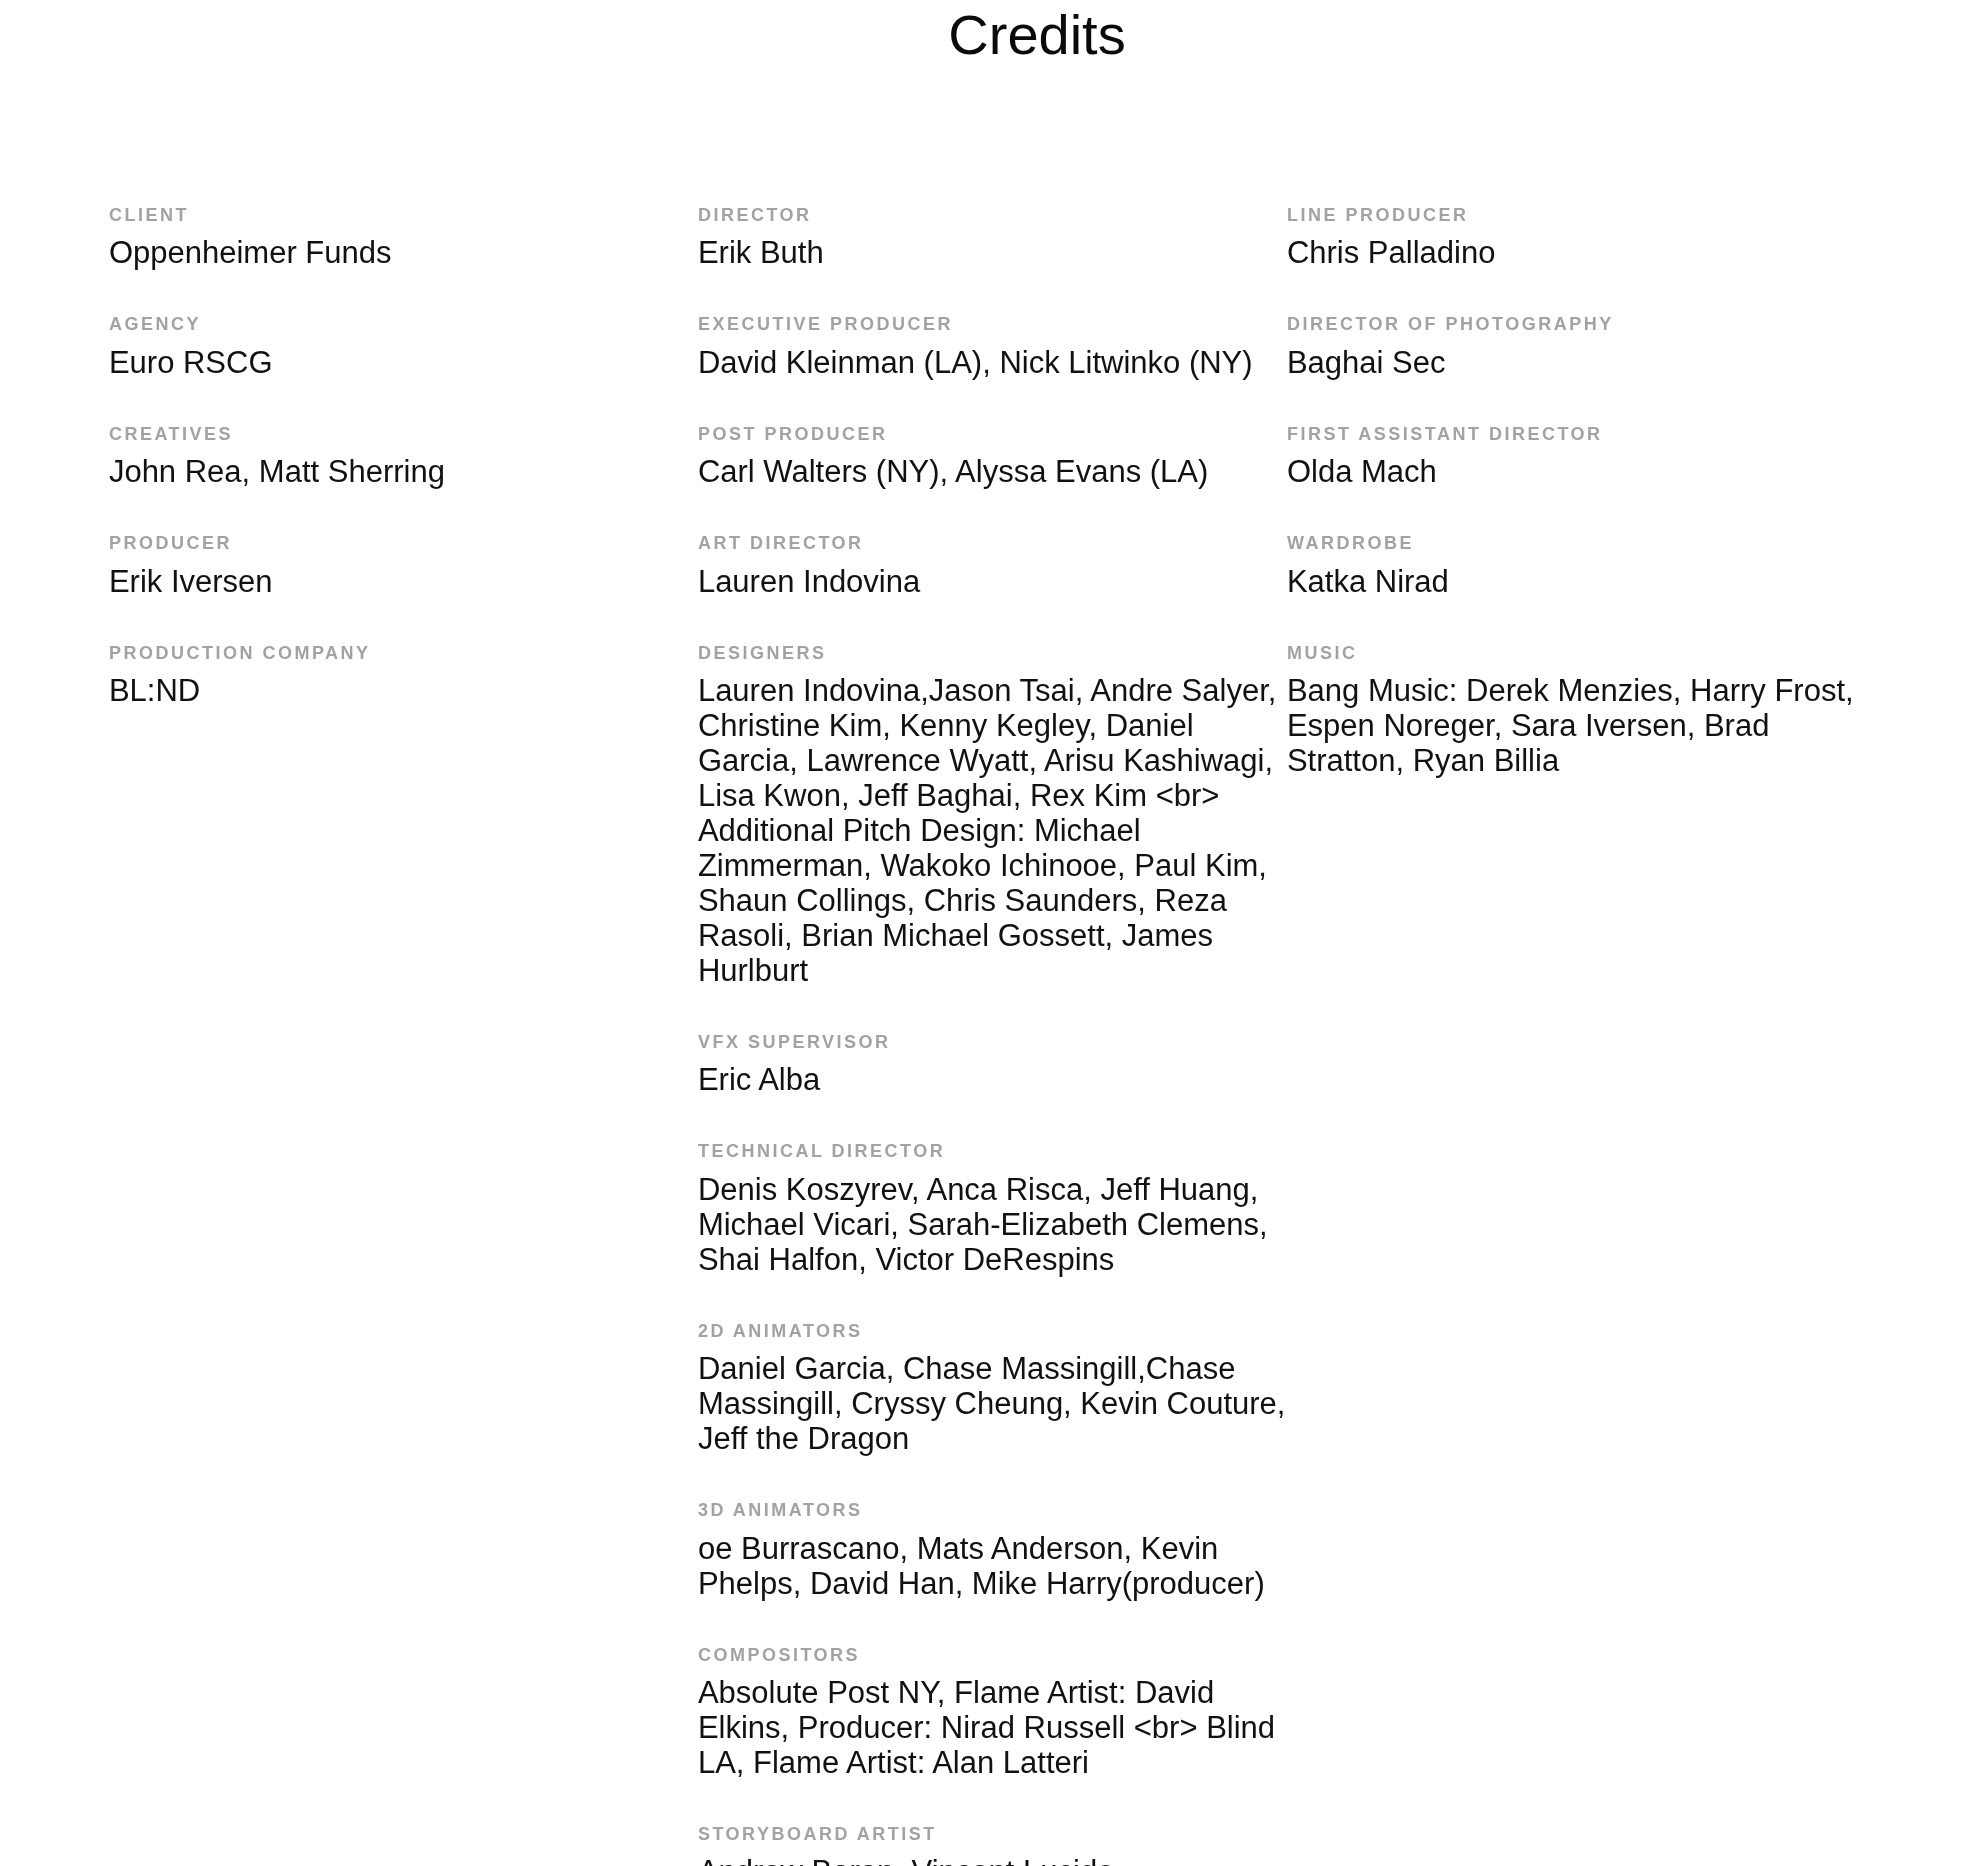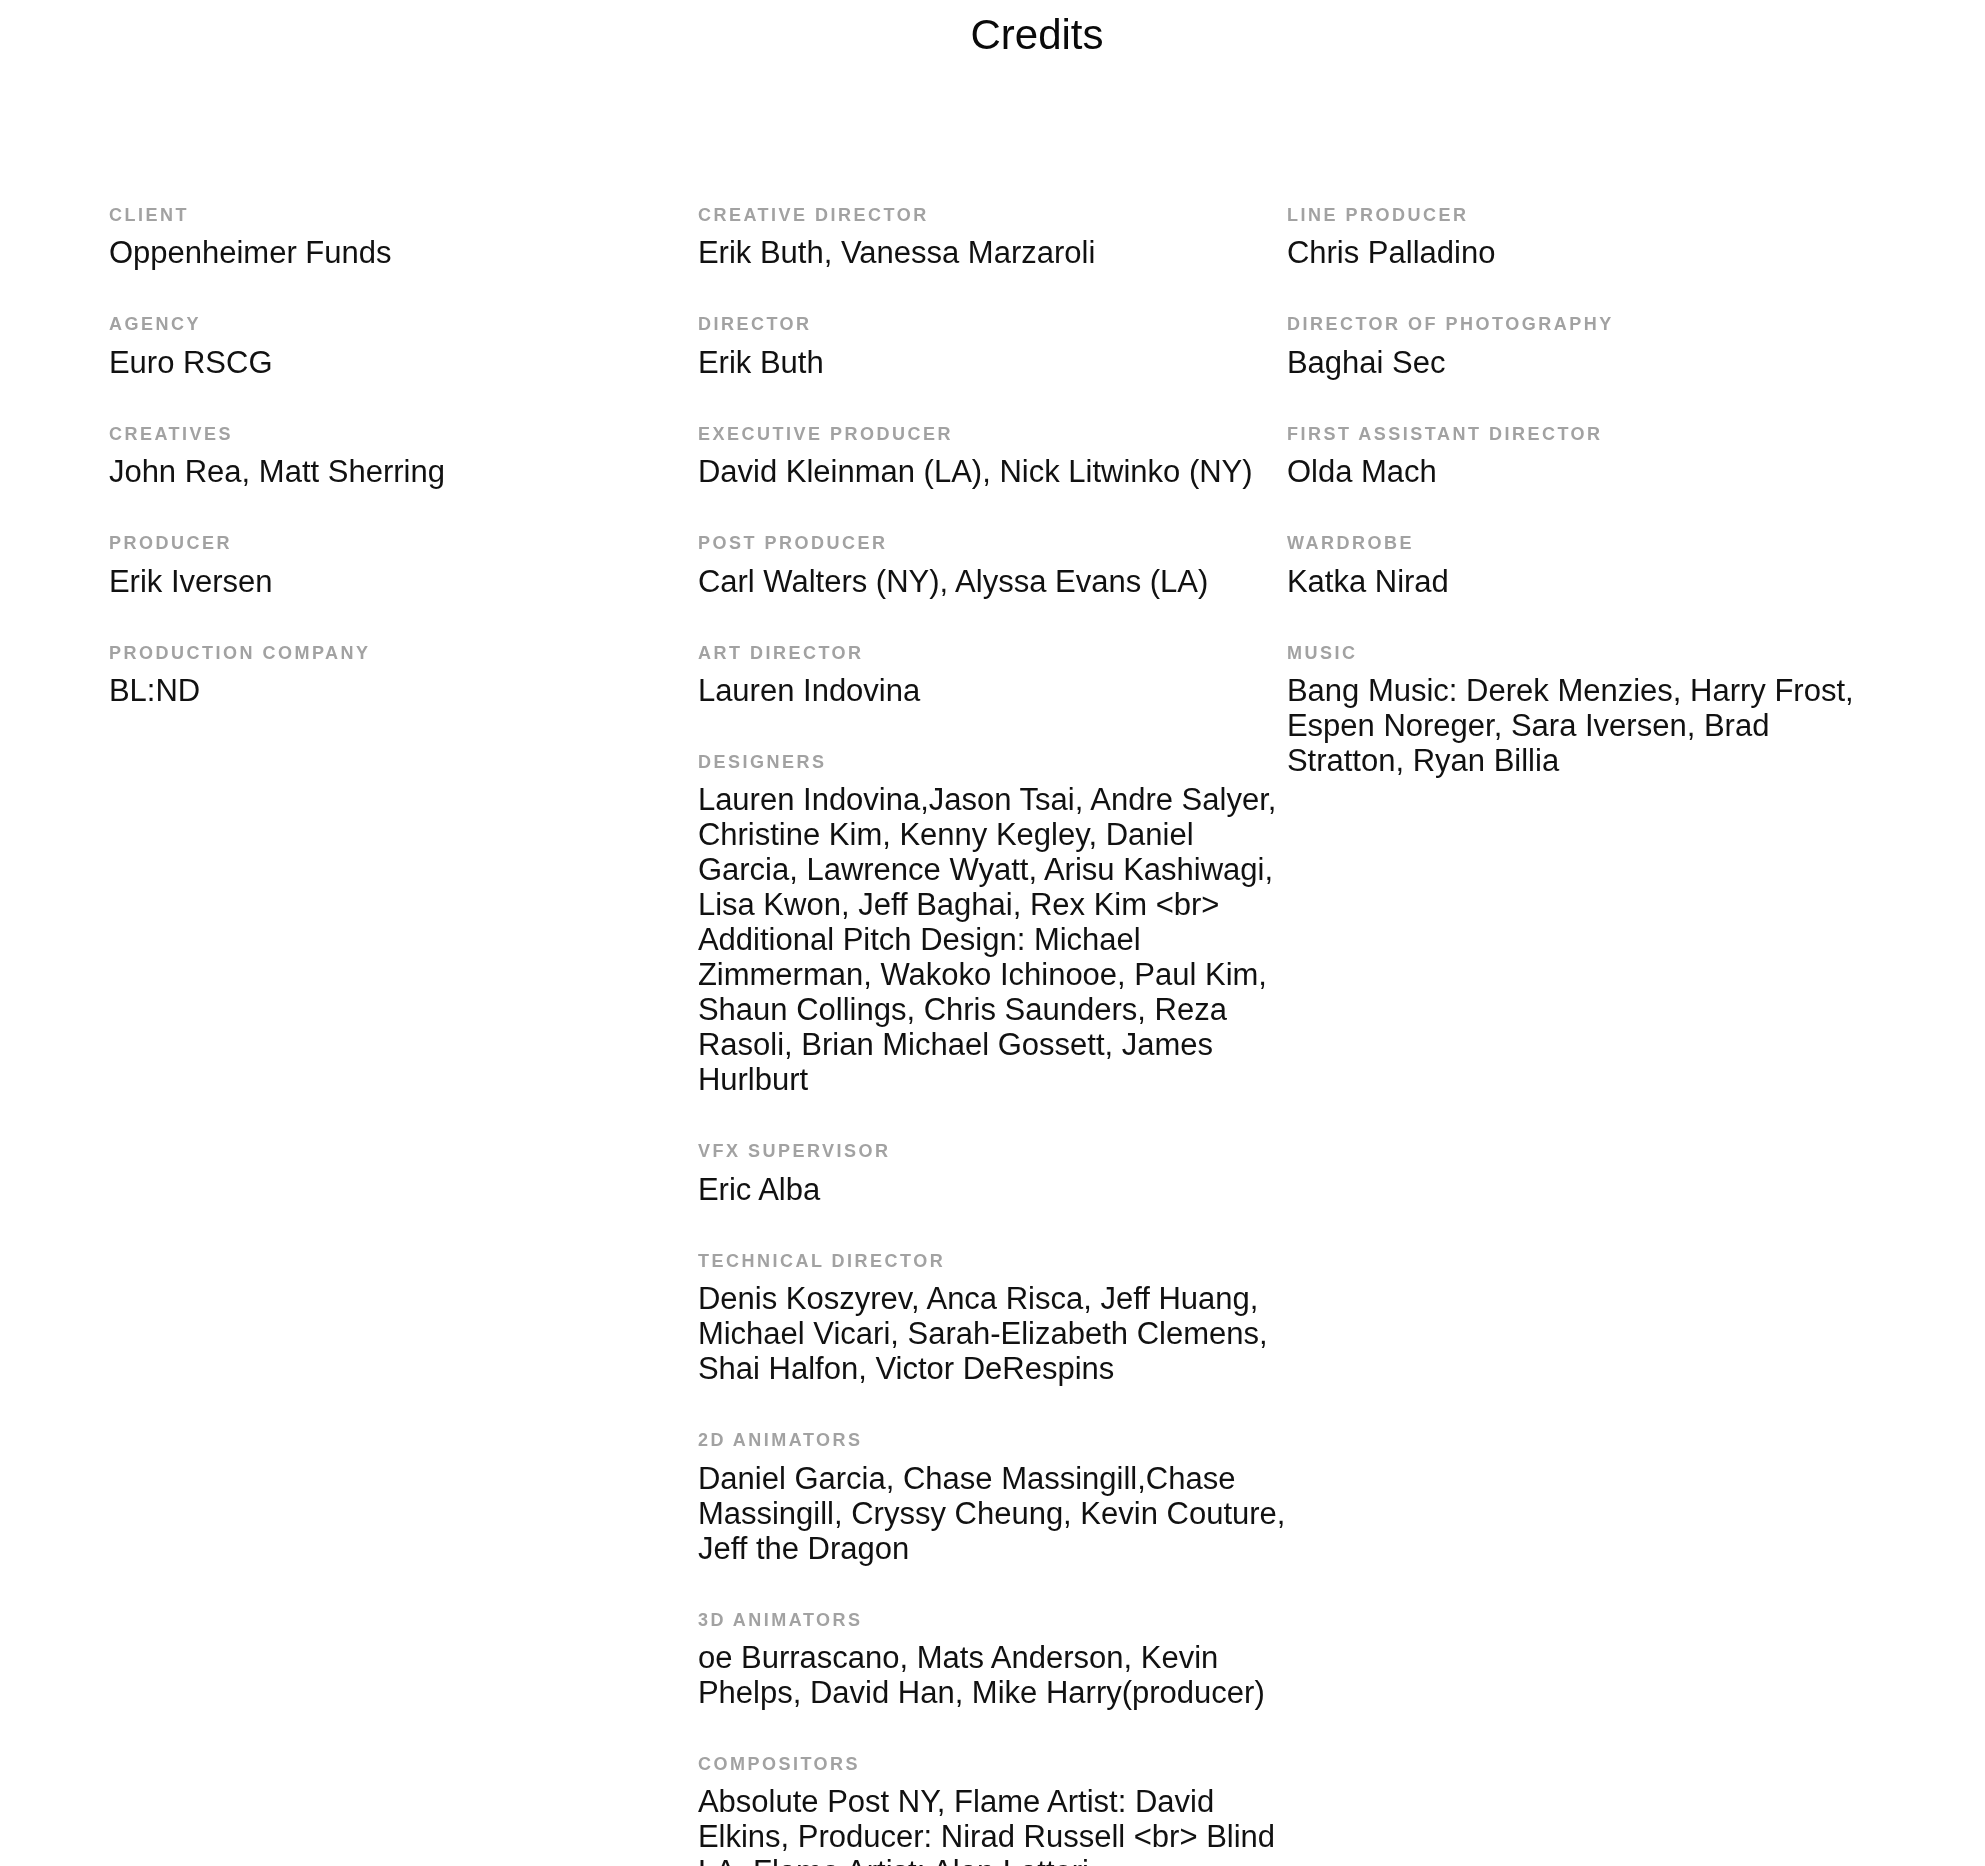--- a/index.html
+++ b/index.html
@@ -16,21 +16,21 @@
     color: #111111;
   }
   .page-title {
     position: absolute;
     top: 0;
     left: 0;
     width: 1985px;
     box-sizing: border-box;
     padding-left: 89px;
     text-align: center;
-    font-size: 42px;
+    font-size: 56px;
     line-height: 70px;
     font-weight: 400;
     color: #0a0a0a;
     margin: 0;
   }
   .columns {
     position: absolute;
     top: 202px;
     left: 25.4px;
     width: 1934px;
@@ -85,24 +85,20 @@
       <span class="credit-label">PRODUCER</span>
       <span class="credit-value">Erik Iversen</span>
     </div>
     <div class="credit">
       <span class="credit-label">PRODUCTION COMPANY</span>
       <span class="credit-value">BL:ND</span>
     </div>
   </div>
 
   <div class="column">
-    <div class="credit">
-      <span class="credit-label">CREATIVE DIRECTOR</span>
-      <span class="credit-value">Erik Buth, Vanessa Marzaroli</span>
-    </div>
     <div class="credit">
       <span class="credit-label">DIRECTOR</span>
       <span class="credit-value">Erik Buth</span>
     </div>
     <div class="credit">
       <span class="credit-label">EXECUTIVE PRODUCER</span>
       <span class="credit-value">David Kleinman (LA), Nick Litwinko (NY)</span>
     </div>
     <div class="credit">
       <span class="credit-label">POST PRODUCER</span>

